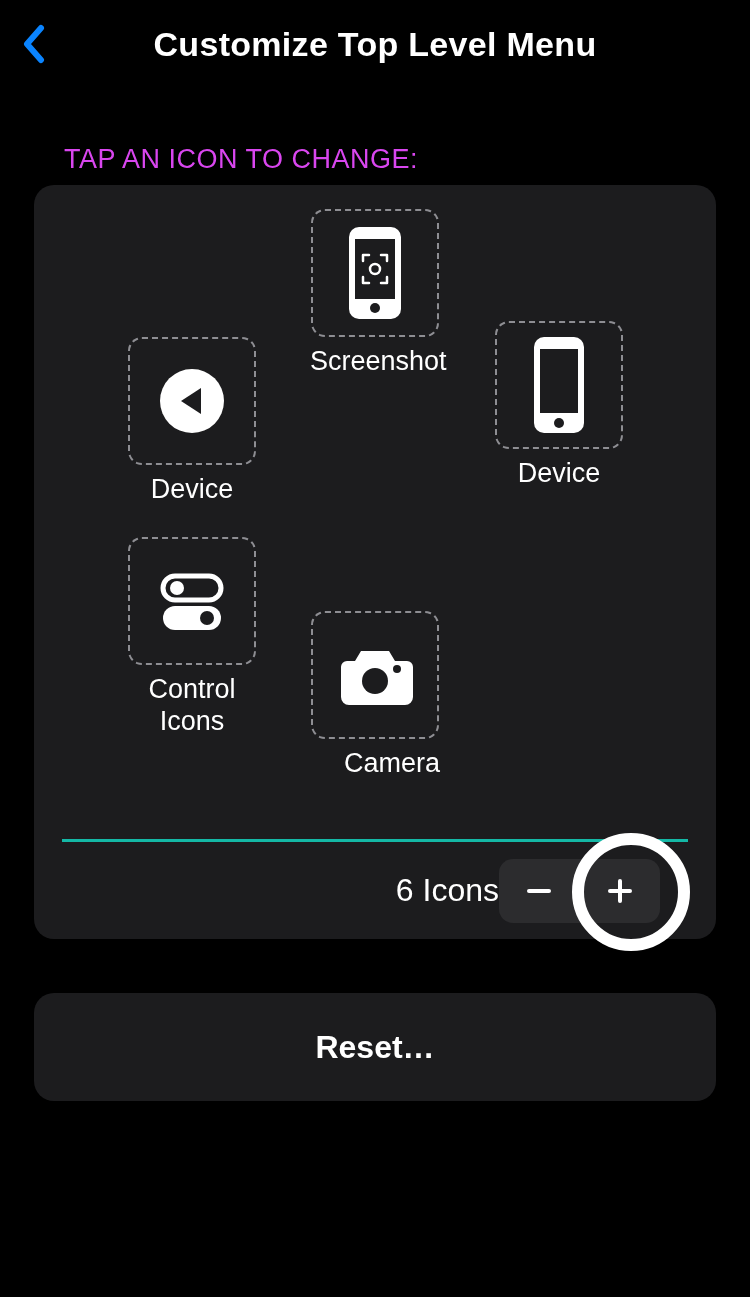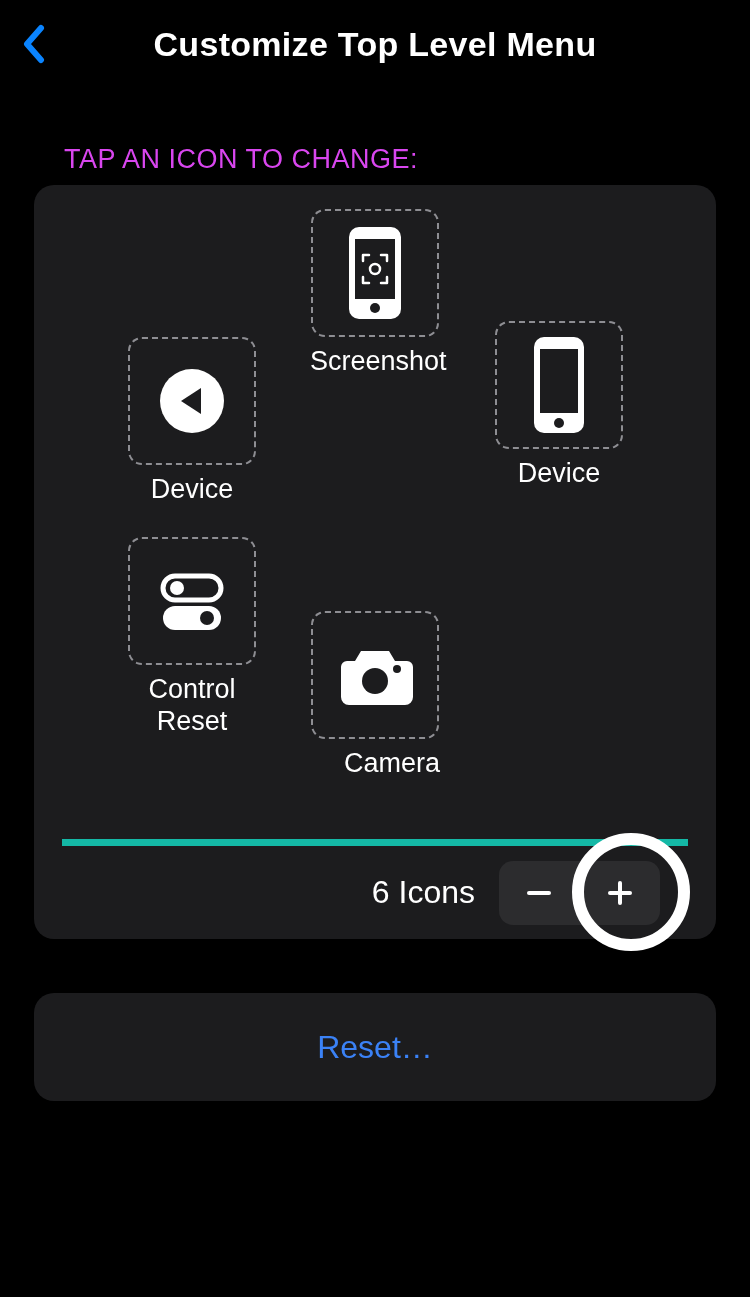--- a/index.html
+++ b/index.html
@@ -75,26 +75,25 @@
     white-space: pre-line;
   }
   .pos-top    { left: 248px; top: 0; }
   .pos-left1  { left: 65px;  top: 128px; }
   .pos-right1 { left: 432px; top: 112px; }
   .pos-left2  { left: 65px;  top: 328px; }
   .pos-right2 { left: 432px; top: 328px; }
   .pos-bottom { left: 248px; top: 402px; text-align: right; }
 
   .footer-row {
-    border-top: 7px solid #14b8a6;
+    border-top: 3px solid #14b8a6;
     height: 100px;
     display: flex;
     align-items: center;
     justify-content: flex-end;
-    gap: 24px;
     padding-right: 28px;
   }
   .count-label {
     font-size: 32px;
     font-weight: 500;
   }
   .stepper {
     display: flex;
     background: #2c2c2e;
     border-radius: 14px;
@@ -131,23 +130,23 @@
   .reset-panel {
     margin: 54px 34px 0 34px;
     background: #1c1c1e;
     border-radius: 20px;
     height: 108px;
     display: flex;
     align-items: center;
     justify-content: center;
   }
   .reset-btn {
-    color: #3b82f6;
+    color: #ffffff;
     font-size: 32px;
-    font-weight: 400;
+    font-weight: 700;
   }
 </style>
 </head>
 <body>
 
 <div class="navbar">
   <div class="back-btn">
     <svg width="24" height="40" viewBox="0 0 24 40" fill="none">
       <polyline points="19,4 5,20 19,36" stroke="#0a84ff" stroke-width="6" stroke-linecap="round" stroke-linejoin="round"></polyline>
     </svg>
@@ -197,21 +196,21 @@
     <div class="menu-item pos-left2">
       <div class="icon-box">
         <svg width="78" height="78" viewBox="0 0 78 78">
           <rect x="10" y="14" width="58" height="24" rx="12" fill="none" stroke="#fff" stroke-width="5"></rect>
           <circle cx="24" cy="26" r="7" fill="#fff"></circle>
           <rect x="10" y="44" width="58" height="24" rx="12" fill="#fff"></rect>
           <circle cx="54" cy="56" r="7" fill="#1c1c1e"></circle>
         </svg>
       </div>
       <div class="icon-label">Control
-Reset</div>
+Icons</div>
     </div>
 
 
     <div class="menu-item pos-bottom">
       <div class="icon-box">
         <svg width="84" height="68" viewBox="0 0 84 68">
           <path d="M10 20 h12 l6 -10 h28 l6 10 h12 a6 6 0 0 1 6 6 v30 a8 8 0 0 1 -8 8 h-56 a8 8 0 0 1 -8 -8 v-30 a6 6 0 0 1 6 -6 z" fill="#fff"></path>
           <circle cx="42" cy="40" r="13" fill="#1c1c1e"></circle>
           <circle cx="64" cy="28" r="4" fill="#1c1c1e"></circle>
         </svg>

